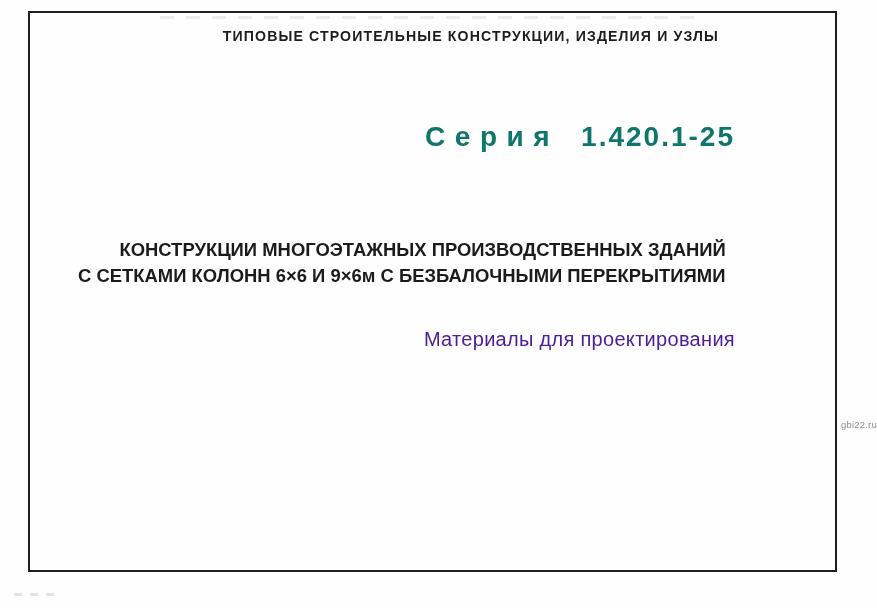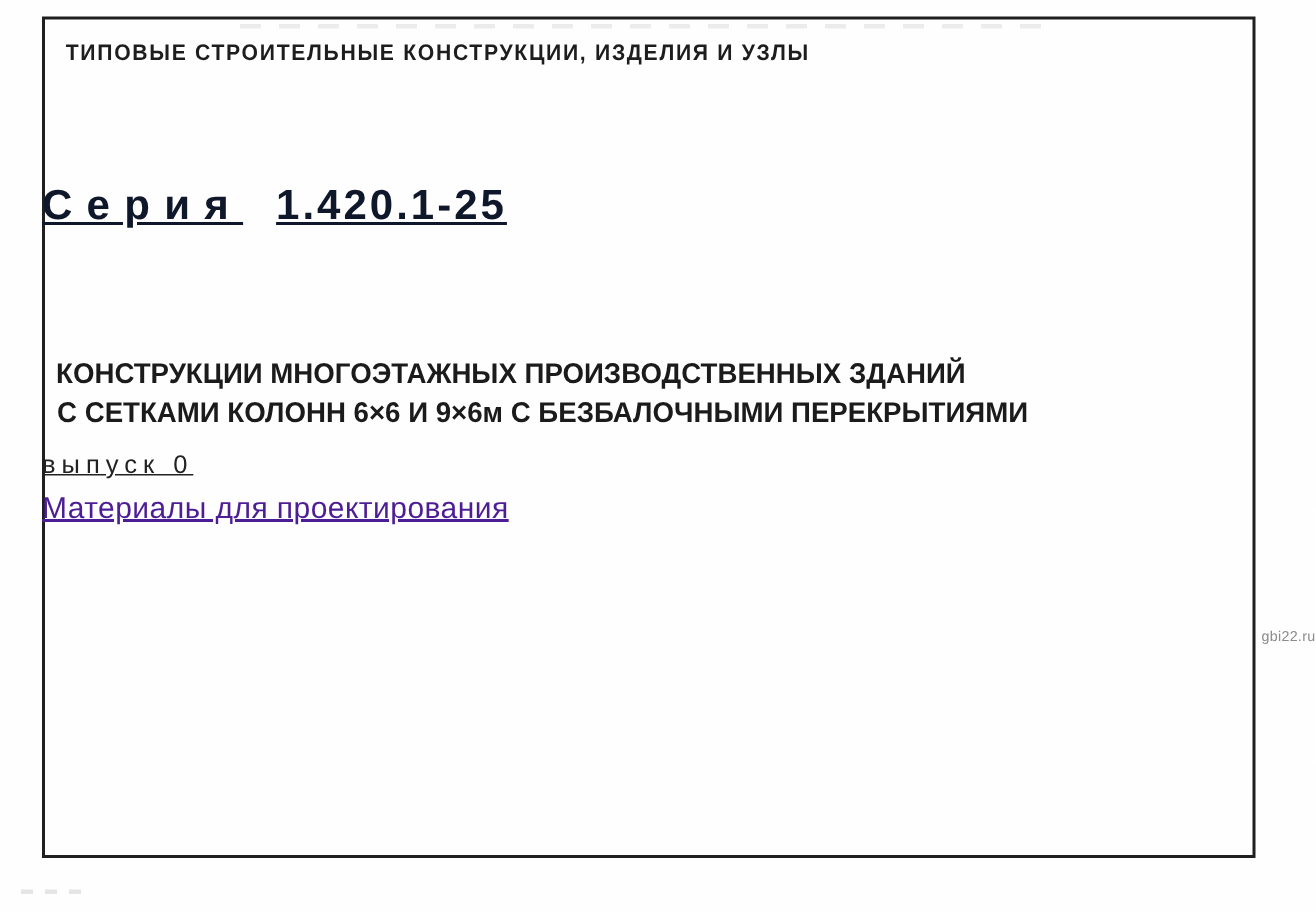--- a/index.html
+++ b/index.html
@@ -22,23 +22,22 @@
     top: 11px;
     width: 809px;
     height: 561px;
     box-sizing: border-box;
     border: 2px solid #1f1f1f;
   }
   .centerband {
     position: absolute;
     left: 28px;
     width: 707px;
-    text-align: left;
+    text-align: right;
     white-space: nowrap;
-    text-decoration: underline;
   }
   
   .bleed {
     position: absolute;
     left: 160px;
     top: 16px;
     width: 545px;
     height: 3px;
     background: repeating-linear-gradient(90deg, #9a9a9a 0 14px, transparent 14px 26px);
     opacity: 0.18;
@@ -51,21 +50,21 @@
   }
   .header-line .squeeze {
     display: inline-block;
     transform: scaleX(0.94);
     transform-origin: 50% 50%;
   }
   .series-line {
     top: 121px;
     font-size: 28px;
     font-weight: bold;
-    color: #0f172a;
+    color: #0f766e;
   }
   .series-label {
     letter-spacing: 0.34em;
   }
   .series-number {
     letter-spacing: 2px;
     margin-left: 22px;
   }
   .title-block {
     top: 197px;
@@ -142,21 +141,20 @@
 
   <div class="centerband title-block">
     <span class="tline">
       <span class="squeeze sq-1">КОНСТРУКЦИИ МНОГОЭТАЖНЫХ ПРОИЗВОДСТВЕННЫХ ЗДАНИЙ</span>
     </span>
     <span class="tline">
       <span class="squeeze sq-2">С СЕТКАМИ КОЛОНН 6×6 И 9×6м С БЕЗБАЛОЧНЫМИ ПЕРЕКРЫТИЯМИ</span>
     </span>
   </div>
 
-  <div class="centerband issue-line">выпуск 0</div>
 
   <div class="centerband subtitle-line">Материалы для проектирования</div>
 
   <div class="watermark">gbi22.ru</div>
 
   <div class="smudge"></div>
 
 </div>
 
 </body></html>

